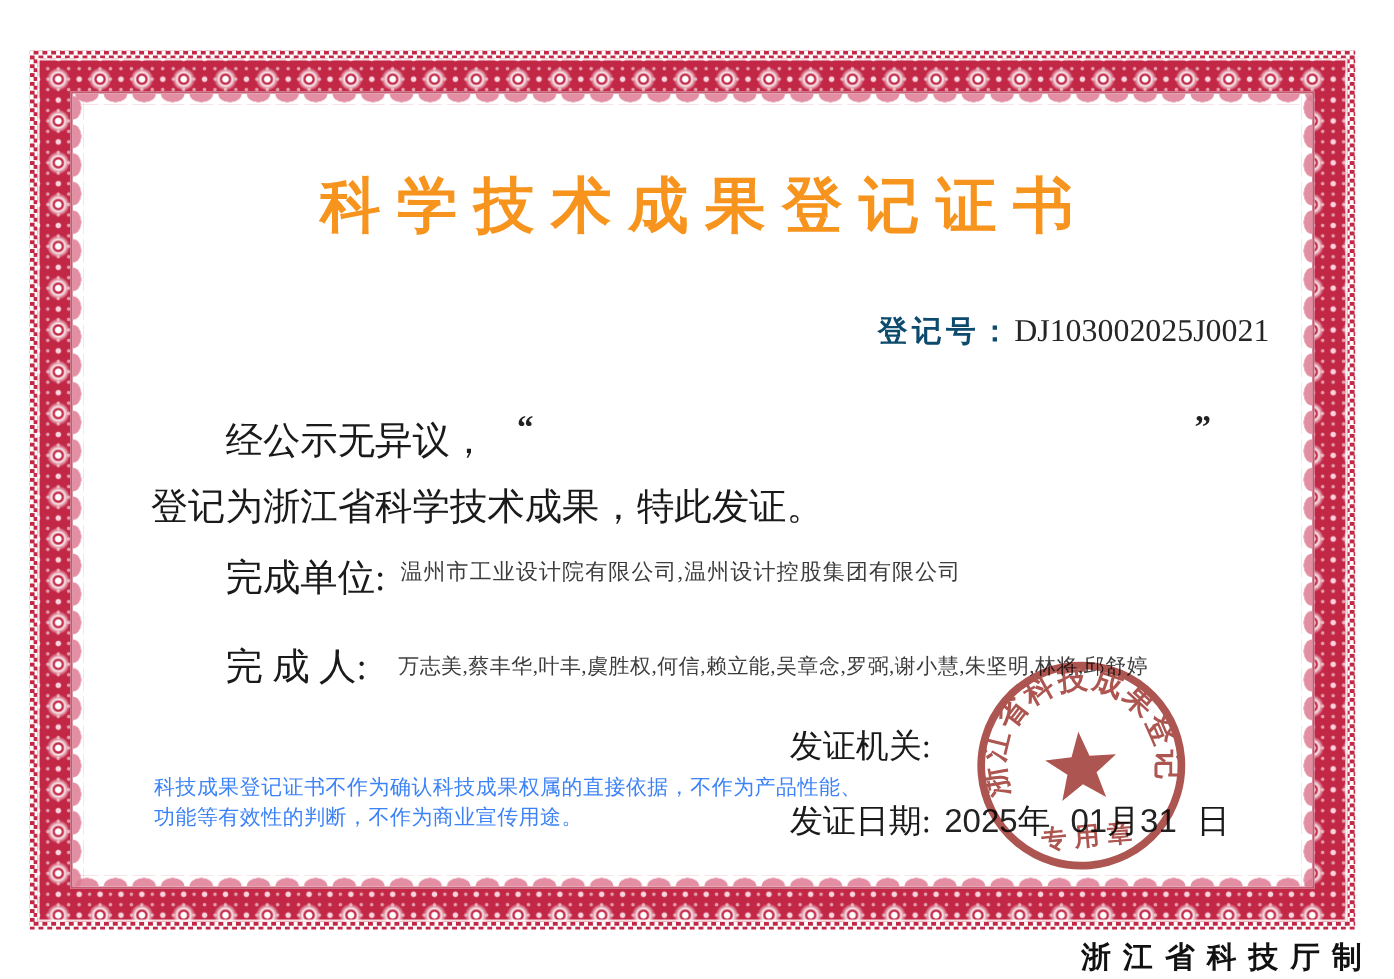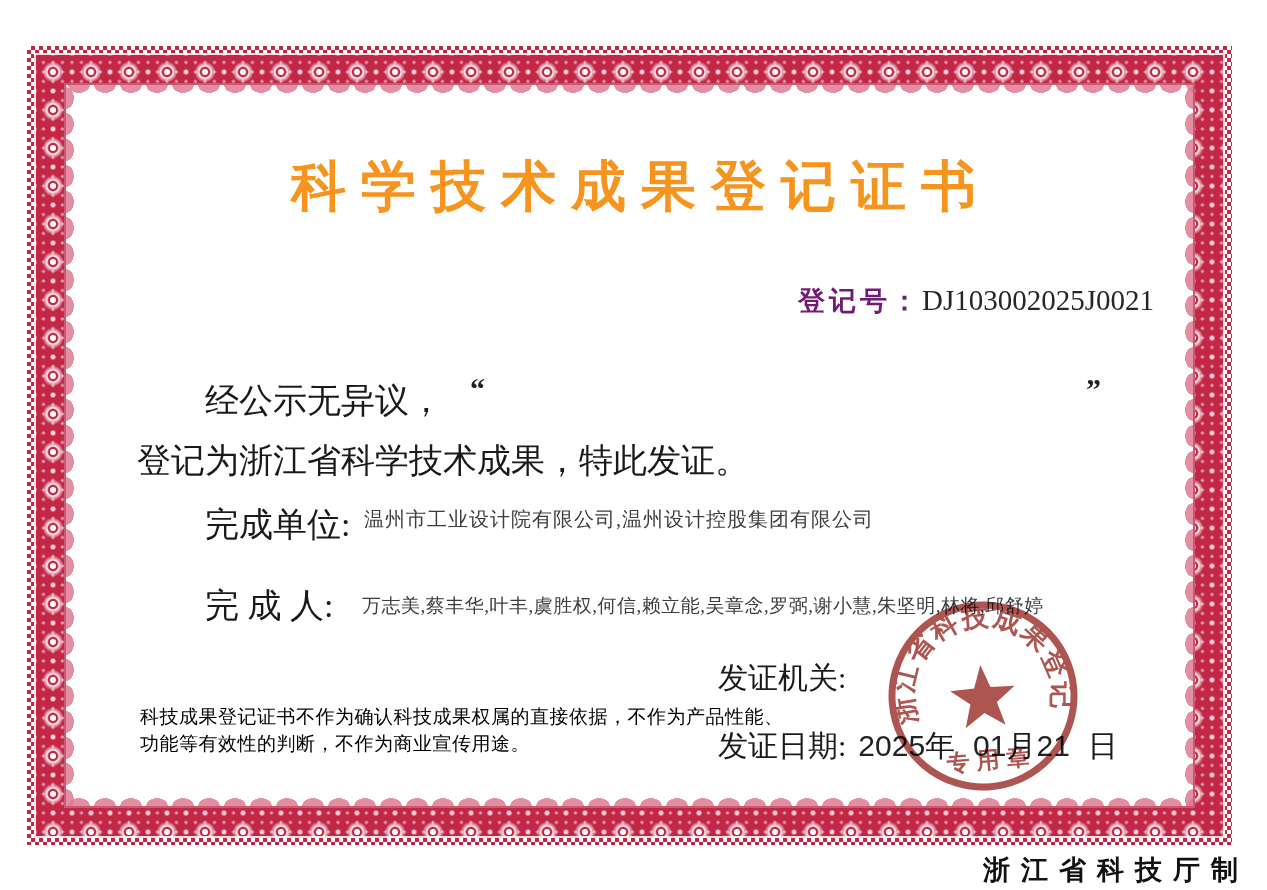--- a/index.html
+++ b/index.html
@@ -51,21 +51,21 @@
       radial-gradient(8px 11px at 0% 50%, rgba(222,122,146,0.85) 96%, rgba(222,122,146,0)),
       radial-gradient(8px 11px at 100% 50%, rgba(222,122,146,0.85) 96%, rgba(222,122,146,0));
     background-size: 26px 10px, 26px 10px, 10px 26px, 10px 26px;
     background-position: left top, left bottom, left top, right top;
     background-repeat: repeat-x, repeat-x, repeat-y, repeat-y;
   }
 
   
   .kai  { font-family: "Liberation Serif", serif; color: #1a1a1a; }
   .song { font-family: "Liberation Serif", serif; color: #3c3c3c; }
-  .hei  { font-family: "Liberation Sans", sans-serif; font-weight: 700; color: #701a75; }
+  .hei  { font-family: "Liberation Sans", sans-serif; font-weight: 700; color: #0c4a6e; }
   .num  { font-family: "Liberation Sans", sans-serif; color: #222; text-align: center; }
 
   .cert-title {
     position: absolute;
     left: 0; right: 0; top: 150px;
     text-align: center;
     font-family: "Liberation Sans", sans-serif;
     font-weight: 700;
     font-size: 55px;
     letter-spacing: 15px;
@@ -82,21 +82,21 @@
   .quote-close { position: absolute; left: 1086px; top: 372px; font-size: 30px; font-weight: 700; color: #222; }
   .stmt-suffix { position: absolute; left: 137px; top: 438px; font-size: 34px; white-space: nowrap; font-family: Liberation Serif, serif; }
 
   .unit-label   { position: absolute; left: 205px; top: 502px; font-size: 34px; white-space: nowrap; }
   .unit-value   { position: absolute; left: 364px; top: 506px; font-size: 20px; letter-spacing: 1px; white-space: nowrap; }
   .person-label { position: absolute; left: 205px; top: 583px; font-size: 34px; white-space: nowrap; }
   .person-value { position: absolute; left: 362px; top: 593px; font-size: 19px; letter-spacing: 0.5px; white-space: nowrap; }
 
   .disclaimer {
     position: absolute; left: 140px; top: 703px;
-    font-size: 19px; line-height: 27px; color: #000000;
+    font-size: 19px; line-height: 27px; color: #3b82f6;
     letter-spacing: 0.5px;
   }
 
   .issuer-label { position: absolute; left: 718px; top: 658px; font-size: 30px; white-space: nowrap; }
   .date-row { position: absolute; left: 718px; top: 726px; font-size: 30px; white-space: nowrap; }
   .date-row .num { font-size: 30px; }
   .gap-s { display: inline-block; width: 12px; }
   .gap-m { display: inline-block; width: 18px; }
 
   .seal {
@@ -152,21 +152,21 @@
   <div class="song person-value">万志美,蔡丰华,叶丰,虞胜权,何信,赖立能,吴章念,罗弼,谢小慧,朱坚明,林将,邱舒婷</div>
 
   <div class="disclaimer">
     <div>科技成果登记证书不作为确认科技成果权属的直接依据，不作为产品性能、</div>
     <div>功能等有效性的判断，不作为商业宣传用途。</div>
   </div>
 
   <div class="kai issuer-label">发证机关:</div>
 
   <div class="kai date-row">
-    <span>发证日期:</span><span class="gap-s"></span><span class="num">2025</span><span>年</span><span class="gap-m"></span><span class="num">01</span><span>月</span><span class="num">21</span><span class="gap-m"></span><span>日</span>
+    <span>发证日期:</span><span class="gap-s"></span><span class="num">2025</span><span>年</span><span class="gap-m"></span><span class="num">01</span><span>月</span><span class="num">31</span><span class="gap-m"></span><span>日</span>
   </div>
 
   <svg class="seal" viewBox="0 0 200 200">
     <defs>
       <path id="seal-arc" d="M 36.6 129.6 A 70 70 0 1 1 163.4 129.6" fill="none"></path>
     </defs>
     <circle cx="100" cy="100" r="91" fill="none" stroke-width="7" stroke="#A23D37"></circle>
     <path d="M100,69 L108.2,91.7 L132.3,92.5 L113.3,107.3 L120,130.5 L100,117 L80,130.5 L86.7,107.3 L67.7,92.5 L91.8,91.7 Z" fill="#A23D37"></path>
     <text font-size="27" font-family="Liberation Serif, serif" font-weight="700" letter-spacing="2" fill="#A23D37">
       <textPath href="#seal-arc" startOffset="50%" text-anchor="middle">浙江省科技成果登记</textPath>

